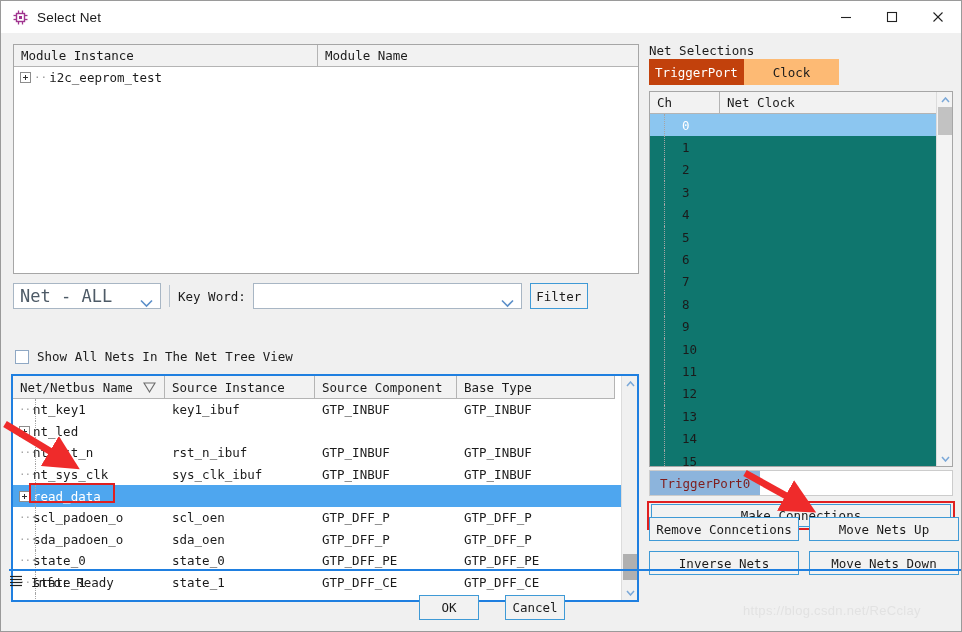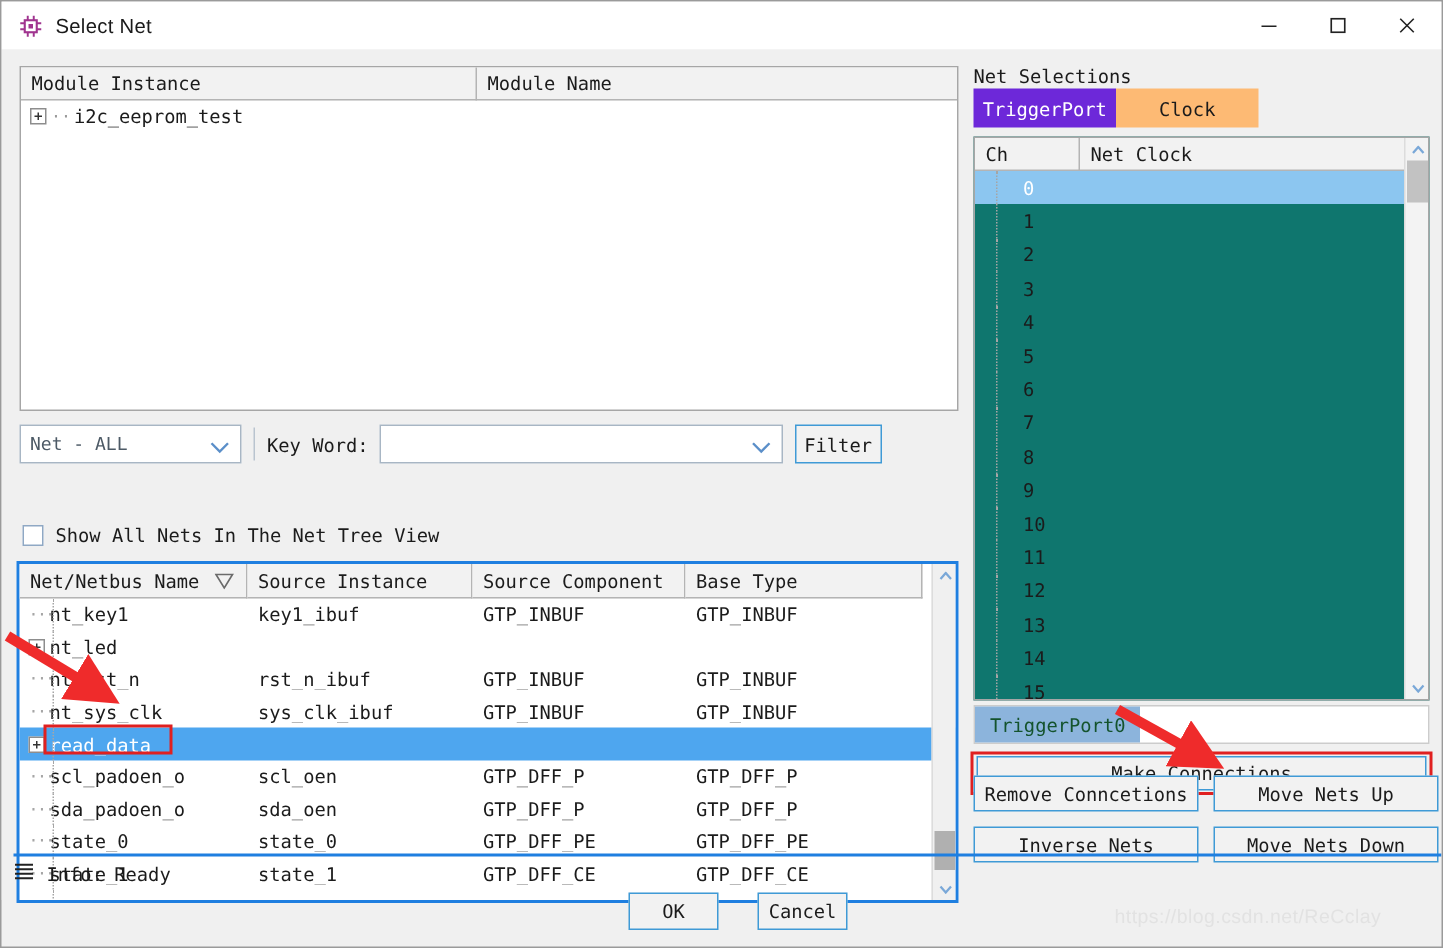--- a/index.html
+++ b/index.html
@@ -102,21 +102,21 @@
   
   #filter-row {
     position: absolute; left: 12px; top: 250px;
     width: 626px; height: 26px;
     display: flex; align-items: center;
   }
   .combo {
     height: 26px; background: #fff;
     border: 1px solid #a8b6c4;
     display: flex; align-items: center;
-    font-size: 12px; color: #4d5a66;
+    font-size: 17px; color: #4d5a66;
     padding-left: 6px;
     position: relative;
   }
   .combo .chev {
     position: absolute; right: 7px; top: 8px;
   }
   #net-all-combo { width: 148px; }
   #keyword-combo { width: 269px; }
   .vsep {
     width: 1px; height: 22px; background: #b9c4cf; margin: 0 8px;
@@ -214,21 +214,21 @@
   }
   #tabs {
     position: absolute; left: 8px; top: 26px;
     display: flex; height: 26px;
   }
   .tab {
     width: 95px; height: 26px;
     display: flex; align-items: center; justify-content: center;
     font-size: 12.5px; cursor: default;
   }
-  .tab.active { background: #6d28d9; color: #ffffff; }
+  .tab.active { background: #c2410c; color: #ffffff; }
   .tab.inactive { background: #fdba74; color: #1b1b1b; }
   #chan-table {
     position: absolute; left: 8px; top: 58px;
     width: 304px; height: 376px;
     background: #0f766e;
     border: 1px solid #a6a6a6;
     overflow: hidden;
   }
   #chan-hdr { display: flex; height: 22px; }
   .ccol0 { width: 70px; }
@@ -249,21 +249,21 @@
     width: 16px; height: 100%;
     background: #f3f3f3; border-left: 1px solid #dcdcdc;
   }
   #tp-strip {
     position: absolute; left: 8px; top: 437px;
     width: 304px; height: 26px;
     background: #ffffff; border: 1px solid #cccccc;
     display: flex; align-items: center;
   }
   #tp-chip {
-    background: #8cb4dc; color: #14532d;
+    background: #8cb4dc; color: #7f1d1d;
     font-size: 12.5px;
     height: 24px; padding: 0 10px;
     display: flex; align-items: center;
   }
   #makeconn-wrap {
     position: absolute; left: 6px; top: 468px;
     width: 308px; height: 29px;
     border: 2px solid #e02020;
     display: flex; align-items: center; justify-content: center; text-align: center;
   }

